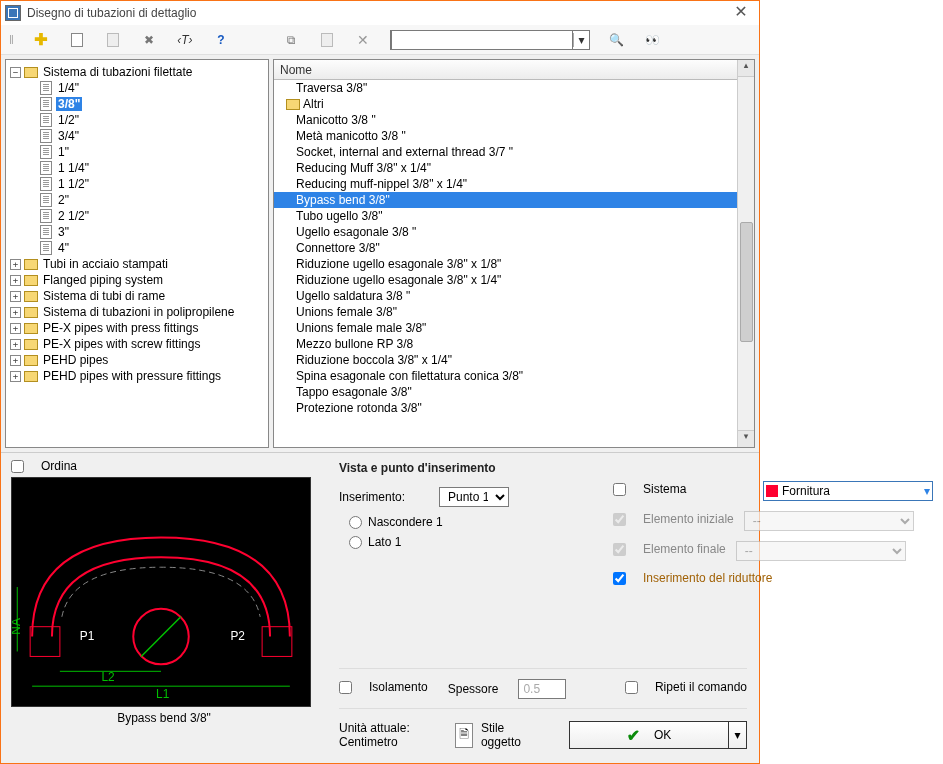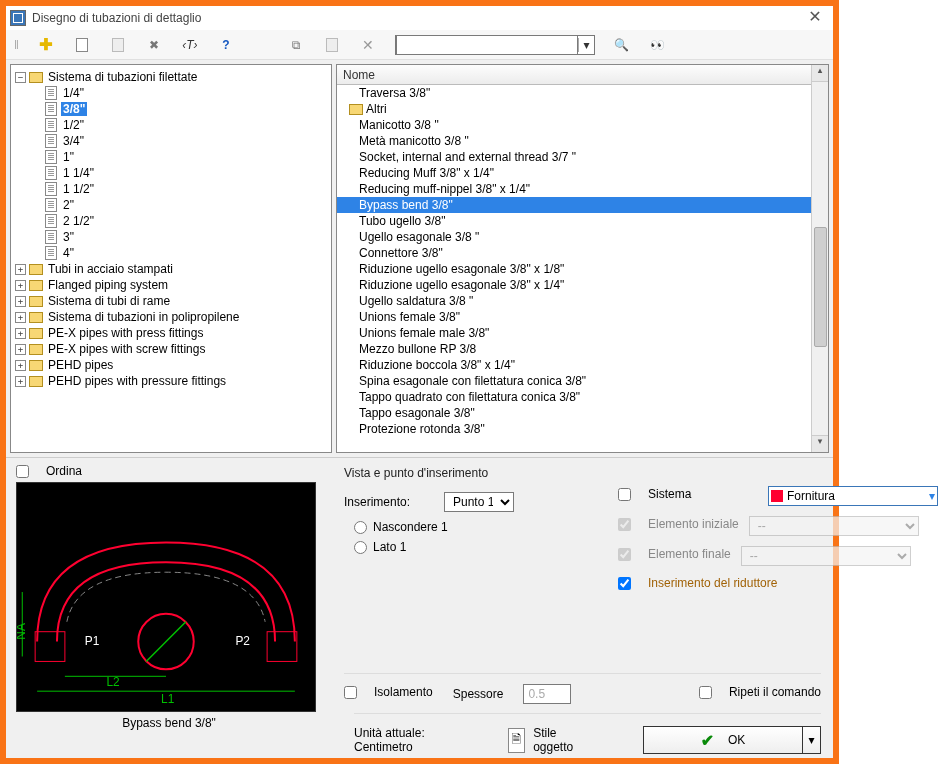--- a/index.html
+++ b/index.html
@@ -1,17 +1,17 @@
 <!DOCTYPE html>
 <html><head>
 <meta charset="utf-8">
 <style>
 * { box-sizing: border-box; font-family: "Segoe UI", Tahoma, sans-serif; font-size: 12px; }
 html, body { margin: 0; padding: 0; background: #fff; }
-.window { width: 839px; height: 764px; background: #f0f0f0; border: 6px solid #f97316; position: relative; }
+.window { width: 760px; height: 764px; background: #f0f0f0; border: 1px solid #f97316; position: relative; }
 .titlebar { height: 24px; background: #fff; display: flex; align-items: center; padding: 0 4px; }
 .titlebar .app-icon { width: 16px; height: 16px; background: #3a76b8; margin-right: 6px; border:1px solid #666; position:relative;}
 .titlebar .app-icon:after{content:"";position:absolute;left:2px;top:2px;width:8px;height:8px;border:1px solid #fff;}
 .titlebar .title { flex: 1; color: #444; }
 .titlebar .close { width: 28px; height: 18px; text-align: center; font: 16px/16px sans-serif; color: #555; cursor: pointer; }
 .toolbar { height: 30px; background: #f7f7f7; border-bottom: 1px solid #e0e0e0; display: flex; align-items: center; padding: 0 8px; gap: 18px; }
 .tb-btn { width: 18px; height: 18px; display: flex; align-items: center; justify-content: center; cursor: pointer; }
 .tb-sep { width: 16px; }
 .plus { color: #e6b800; font-size: 16px; font-weight: bold; }
 .search-combo { width: 200px; height: 20px; border: 1px solid #777; background: #fff; display: flex; align-items: center; }
@@ -37,37 +37,37 @@
 .list-row { height: 16px; display: flex; align-items: center; padding-left: 22px; white-space: nowrap; cursor: default; }
 .list-row.folder-row { padding-left: 6px; }
 .list-row.sel { background: #2e83e6; color: #fff; }
 .lower { display: flex; height: 308px; }
 .preview-col { width: 322px; padding: 6px 6px 2px 10px; }
 .options-col { flex: 1; padding: 8px 12px 6px 16px; position: relative; }
 .chk { display: flex; align-items: center; gap: 17px; margin-bottom: 4px; }
 .chk input { margin: 0; }
 .preview { width: 300px; height: 230px; background: #000; border: 1px solid #333; margin-top: 4px; position: relative; }
 .preview-caption { text-align: center; padding-top: 4px; }
-.section-title { color: #222; margin-bottom: 12px; }
+.section-title { color: #222; margin-bottom: 12px; font-weight: bold; }
 .row { display: flex; align-items: center; gap: 10px; margin-bottom: 8px; }
 .row label { min-width: 90px; }
 select, input[type=text] { height: 20px; border: 1px solid #7a7a7a; background: #fff; padding: 0 4px; }
 .combo-small { width: 70px; }
 .layer-combo { width: 170px; height: 20px; border: 1px solid #3a76b8; display: flex; align-items: center; padding: 0 2px; background:#fff; }
 .layer-combo .sw { width: 12px; height: 12px; background: #ff0030; margin-right: 4px; }
 .layer-combo .dd { margin-left:auto; color:#2e83e6; }
 .radio-row { display: flex; align-items: center; gap: 6px; margin: 6px 0 6px 10px; }
 .radio-row input { margin: 0; }
 .right-block { position: absolute; left: 290px; top: 28px; }
 .right-block .row { margin-bottom: 10px; }
 .right-block select.wide { width: 170px; }
 .disabled { color: #888; }
 .disabled select { background: #f4f4f4; color: #888; border-color:#bbb;}
 .footer-row { position: absolute; left: 16px; right: 12px; bottom: 62px; display: flex; align-items: center; gap: 20px; border-top:1px solid #ddd; padding-top:10px;}
-.bottom-row { position: absolute; left: 16px; right: 12px; bottom: 12px; display: flex; align-items: center; gap: 18px; border-top:1px solid #ddd; padding-top:12px;margin-left:10px;}
+.bottom-row { position: absolute; left: 16px; right: 12px; bottom: 12px; display: flex; align-items: center; gap: 18px; border-top:1px solid #ddd; padding-top:12px;}
 .btn-style { display: flex; align-items: center; gap: 8px; }
 .ok-btn { width: 160px; height: 28px; border: 1px solid #333; background: linear-gradient(#fff,#eee); display: flex; align-items: center; justify-content: center; gap: 14px; cursor: pointer; }
 .ok-split { width: 18px; height: 28px; border: 1px solid #333; border-left: none; background: linear-gradient(#fff,#eee); display: flex; align-items: center; justify-content: center; cursor: pointer;}
 .green-check { color: #0a8a0a; font-size: 16px; font-weight: bold; }
 svg.prev { width: 100%; height: 100%; }
 </style>
 </head>
 <body>
 
 <div class="window">
@@ -242,21 +242,20 @@
           <div class="list-row">Ugello esagonale 3/8 "</div>
           <div class="list-row">Connettore 3/8"</div>
           <div class="list-row">Riduzione ugello esagonale 3/8" x 1/8"</div>
           <div class="list-row">Riduzione ugello esagonale 3/8" x 1/4"</div>
           <div class="list-row">Ugello saldatura 3/8 "</div>
           <div class="list-row">Unions female 3/8"</div>
           <div class="list-row">Unions female male 3/8"</div>
           <div class="list-row">Mezzo bullone RP 3/8</div>
           <div class="list-row">Riduzione boccola 3/8" x 1/4"</div>
           <div class="list-row">Spina esagonale con filettatura conica 3/8"</div>
-          <div class="list-row">Tappo quadrato con filettatura conica 3/8"</div>
           <div class="list-row">Tappo esagonale 3/8"</div>
           <div class="list-row">Protezione rotonda 3/8"</div>
         </div>
       <div class="scroll-rail">
         <div class="scroll-btn">▴</div>
         <div class="scroll-thumb"></div>
         <div class="scroll-btn dn">▾</div>
       </div>
     </div>
   </div>

